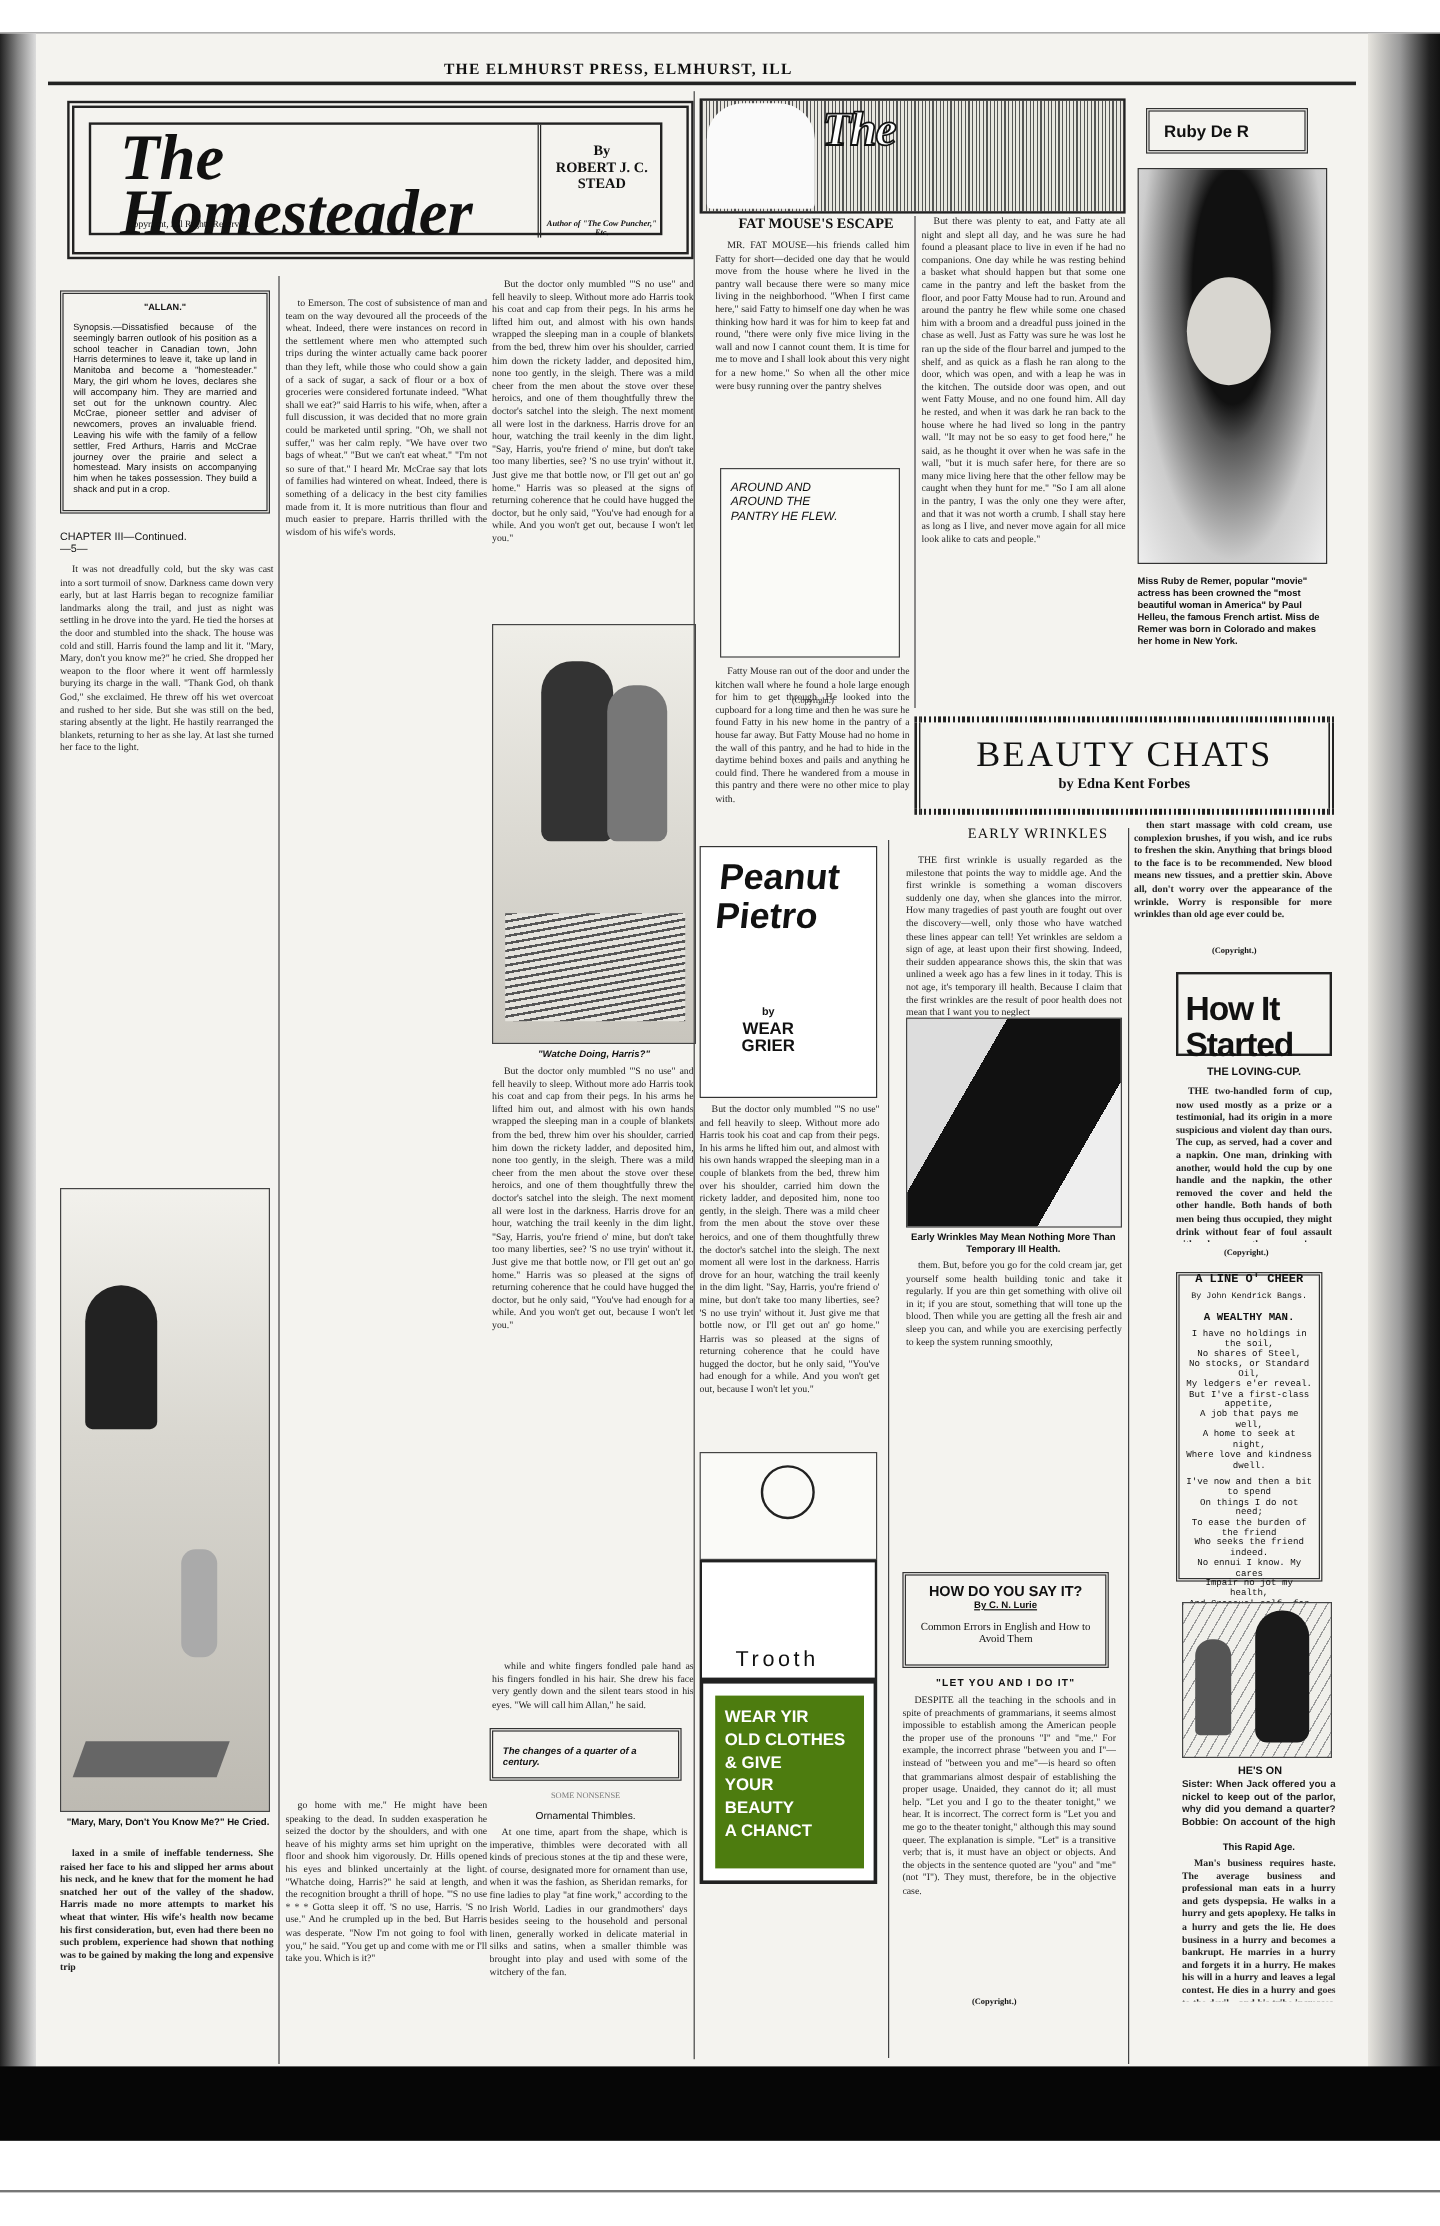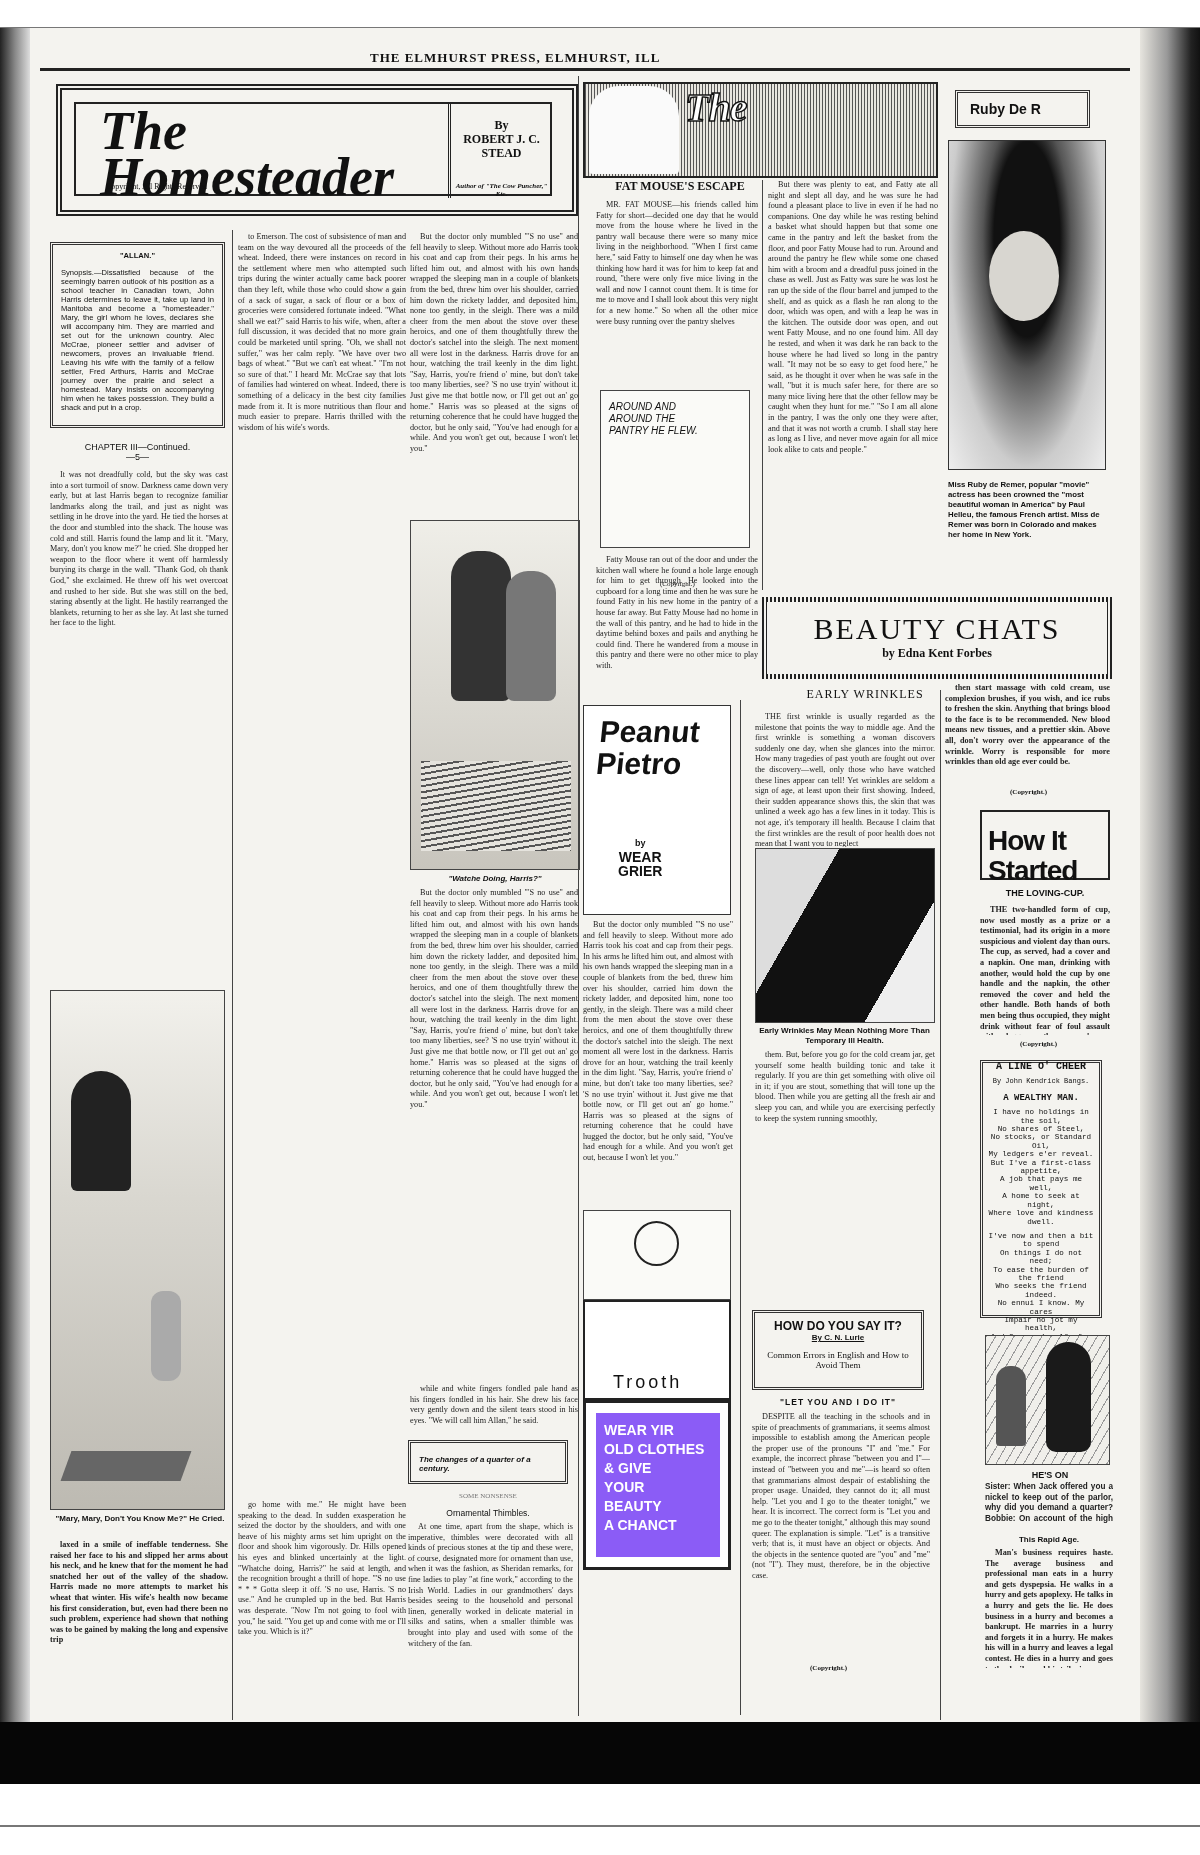--- a/index.html
+++ b/index.html
@@ -21,21 +21,21 @@
   
   .home-box { position: absolute; left: 56px; top: 84px; width: 522px; height: 132px; border: 6px double #222; padding: 4px; }
   .home-inner { position: absolute; left: 12px; top: 12px; width: 478px; height: 94px; border: 2px solid #222; }
   .home-title { position: absolute; left: 24px; top: 4px; font-size: 54px; font-style: italic; font-weight: bold; line-height: 46px; }
   .home-copy { position: absolute; left: 30px; top: 78px; font-size: 8px; }
   .home-by { position: absolute; left: 372px; top: 0; width: 104px; height: 94px; border-left: 3px double #222; text-align: center; font-weight: bold; font-size: 12px; padding-top: 14px; line-height: 14px; }
   .home-by small { display: block; font-size: 7px; font-style: italic; margin-top: 22px; line-height: 8px; }
 
   .syn-box { position: absolute; left: 50px; top: 242px; width: 175px; height: 186px; border: 3px double #333; padding: 6px 8px; font-family: "Liberation Sans", sans-serif; font-size: 7.6px; line-height: 9px; }
   .syn-title { text-align: center; font-weight: bold; margin-bottom: 8px; }
-  .chapter { position: absolute; left: 50px; top: 442px; width: 175px; text-align: center; font-family: "Liberation Sans", sans-serif; font-size: 9px; }
+  .chapter { position: absolute; left: 50px; top: 442px; width: 175px; font-family: "Liberation Sans", sans-serif; font-size: 9px; }
 
   .illus { position: absolute; background: #dcdad4; border: 1px solid #444; overflow: hidden; }
   .caption { position: absolute; font-family: "Liberation Sans", sans-serif; font-weight: bold; font-size: 8px; text-align: center; line-height: 10px; }
 
   
   .sandman { position: absolute; left: 583px; top: 82px; width: 355px; height: 96px; border: 2px solid #222; background: repeating-linear-gradient(90deg, #555 0 1px, #e8e6e0 1px 3px); }
   .sandman-title { position: absolute; left: 100px; top: 4px; font-size: 40px; line-height: 40px; font-family: "Liberation Serif", serif; color: #fff; -webkit-text-stroke: 1.5px #111; letter-spacing: -1px; font-weight: bold; }
   .sandman-fig { position: absolute; left: 4px; top: 2px; width: 90px; height: 88px; background: #fafafa; border-radius: 30px 30px 4px 4px; }
   .fat-head { position: absolute; left: 600px; top: 179px; width: 160px; text-align: center; font-size: 12px; font-weight: bold; }
 
@@ -65,21 +65,21 @@
   .howsay-sub { font-size: 9px; margin-top: 8px; line-height: 10px; }
   .letyou { position: absolute; left: 752px; top: 1397px; width: 172px; text-align: center; font-family: "Liberation Sans", sans-serif; font-size: 8.5px; font-weight: bold; letter-spacing: 1px; }
 
   .peanut { position: absolute; left: 583px; top: 705px; width: 148px; height: 210px; background: #fff; border: 1px solid #333; }
   .peanut-t { position: absolute; left: 14px; top: 10px; font-family: "Liberation Sans", sans-serif; font-weight: bold; font-size: 30px; line-height: 32px; transform: skewX(-6deg); }
   .peanut-by { position: absolute; left: 34px; top: 130px; font-family: "Liberation Sans", sans-serif; font-weight: bold; font-size: 14px; line-height: 14px; text-align: center; }
 
   .trooth { position: absolute; left: 583px; top: 1300px; width: 148px; height: 100px; background: #fff; border: 2px solid #222; }
   .trooth span { position: absolute; left: 28px; top: 70px; font-family: "Liberation Sans", sans-serif; font-size: 18px; letter-spacing: 3px; }
   .wear { position: absolute; left: 583px; top: 1400px; width: 148px; height: 170px; border: 3px solid #222; background: #fff; padding: 10px; }
-  .wear-in { width: 124px; height: 144px; background: #8b5cf6; color: #fff; font-family: "Liberation Sans", sans-serif; font-weight: bold; font-size: 14px; line-height: 19px; padding: 8px 8px; }
+  .wear-in { width: 124px; height: 144px; background: #4d7c0f; color: #fff; font-family: "Liberation Sans", sans-serif; font-weight: bold; font-size: 14px; line-height: 19px; padding: 8px 8px; }
   .wear-in div { display: block; }
 
   .quarter-box { position: absolute; left: 408px; top: 1440px; width: 160px; height: 44px; border: 3px double #333; font-family: "Liberation Sans", sans-serif; font-size: 8px; font-weight: bold; padding: 12px 8px; font-style: italic; }
   .thimble-t { position: absolute; left: 408px; top: 1508px; width: 160px; text-align: center; font-family: "Liberation Sans", sans-serif; font-size: 8.5px; }
 </style>
 </head>
 <body>
 
 <div class="top-rule"></div>
 <div class="scan"></div>
@@ -122,21 +122,21 @@
   <div style="position:absolute;left:100px;top:300px;width:30px;height:90px;background:#aaa;border-radius:12px;"></div>
   <div style="position:absolute;left:15px;top:460px;width:120px;height:30px;background:#666;transform:skewX(-20deg);"></div>
 </div>
 <div class="caption" style="left:50px; top:1514px; width:180px;">"Mary, Mary, Don't You Know Me?" He Cried.</div>
 <div class="col" style="left:50px; top:1540px; width:178px; height:175px; font-weight:bold;">
   <p>laxed in a smile of ineffable tenderness. She raised her face to his and slipped her arms about his neck, and he knew that for the moment he had snatched her out of the valley of the shadow. Harris made no more attempts to market his wheat that winter. His wife's health now became his first consideration, but, even had there been no such problem, experience had shown that nothing was to be gained by making the long and expensive trip</p>
 </div>
 
 <div class="vrule" style="left:232px; top:230px; height:1490px;"></div>
 
-<div class="col" style="left:238px; top:232px; width:168px; height:1265px;">
+<div class="col" style="left:238px; top:248px; width:168px; height:1265px;">
   <p>to Emerson. The cost of subsistence of man and team on the way devoured all the proceeds of the wheat. Indeed, there were instances on record in the settlement where men who attempted such trips during the winter actually came back poorer than they left, while those who could show a gain of a sack of sugar, a sack of flour or a box of groceries were considered fortunate indeed. "What shall we eat?" said Harris to his wife, when, after a full discussion, it was decided that no more grain could be marketed until spring. "Oh, we shall not suffer," was her calm reply. "We have over two bags of wheat." "But we can't eat wheat." "I'm not so sure of that." I heard Mr. McCrae say that lots of families had wintered on wheat. Indeed, there is something of a delicacy in the best city families made from it. It is more nutritious than flour and much easier to prepare. Harris thrilled with the wisdom of his wife's words.</p>
 </div>
 <div class="col" style="left:238px; top:1500px; width:168px; height:215px;">
   <p>go home with me." He might have been speaking to the dead. In sudden exasperation he seized the doctor by the shoulders, and with one heave of his mighty arms set him upright on the floor and shook him vigorously. Dr. Hills opened his eyes and blinked uncertainly at the light. "Whatche doing, Harris?" he said at length, and the recognition brought a thrill of hope. "'S no use * * * Gotta sleep it off. 'S no use, Harris. 'S no use." And he crumpled up in the bed. But Harris was desperate. "Now I'm not going to fool with you," he said. "You get up and come with me or I'll take you. Which is it?"</p>
 </div>
 
 <div class="illus" style="left:410px; top:520px; width:170px; height:350px; background: linear-gradient(180deg,#efeee8 0%,#c8c5bd 100%);">
   <div style="position:absolute;left:40px;top:30px;width:60px;height:150px;background:#333;border-radius:26px 26px 8px 8px;"></div>
   <div style="position:absolute;left:95px;top:50px;width:50px;height:130px;background:#777;border-radius:22px 22px 8px 8px;"></div>
   <div style="position:absolute;left:10px;top:240px;width:150px;height:90px;background:repeating-linear-gradient(170deg,#555 0 2px,#e5e3dd 2px 6px);"></div>

